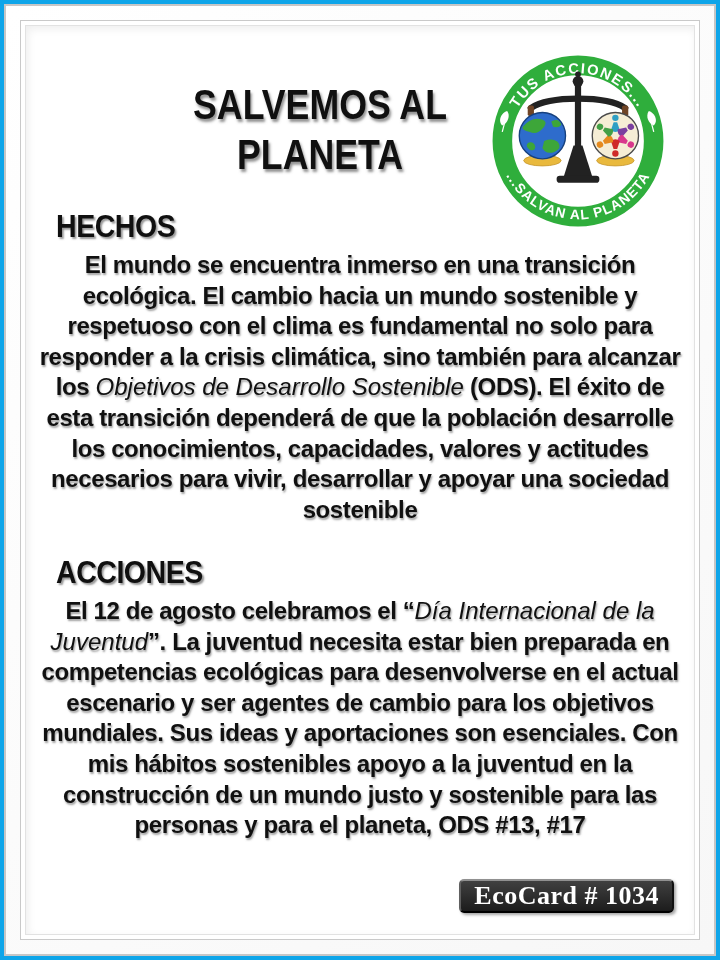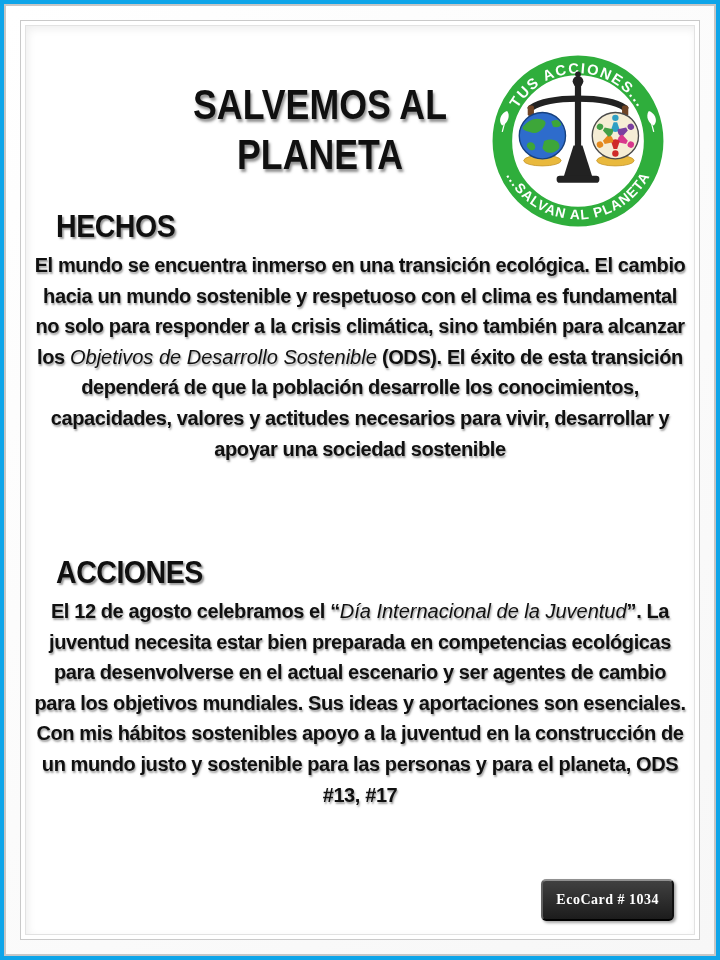--- a/index.html
+++ b/index.html
@@ -19,36 +19,36 @@
            transform:scaleX(.85); transform-origin:50% 0;
            text-shadow:2px 3px 3px rgba(110,110,110,.75); }
 
   .h { position:absolute; left:56px; color:#101010; font-weight:700; font-size:31px;
        letter-spacing:-.5px; transform:scaleX(.92); transform-origin:left top;
        text-shadow:2px 2px 2px rgba(110,110,110,.7); }
   .hechos-h   { top:209px; }
   .acciones-h { top:555px; }
 
   .body { position:absolute; left:34px; right:34px; text-align:center; color:#101010;
-          font-size:20px; line-height:30.6px; font-weight:700; letter-spacing:-.4px;
+          font-size:24px; line-height:30.6px; font-weight:700; letter-spacing:-.4px;
           text-shadow:1px 2px 2px rgba(120,120,120,.7); }
   .p1 { top:250px; }
   .p2 { top:596px;text-align:center; }
   .seg-b { font-weight:700; }
   .seg-i { font-style:italic; font-weight:400; letter-spacing:0; }
 
   .logo { position:absolute; left:489px; top:52px; width:178px; height:178px; }
 
-  .badge { position:absolute; top:879px; right:46px; height:42px; padding:0 13px;
+  .badge { position:absolute; top:879px; right:46px; height:34px; padding:0 13px;
            display:flex; align-items:center; justify-content:center;
            background:linear-gradient(180deg,#404040,#1c1c1c);
            border:2px solid; border-color:#909090 #101010 #000 #606060; border-radius:5px;
            box-shadow:2px 2px 3px rgba(0,0,0,.35);
            color:#fff; font-family:"Liberation Serif","DejaVu Serif",serif;
-           font-weight:700; font-size:14px; letter-spacing:.5px; }
+           font-weight:700; font-size:26px; letter-spacing:.5px; }
 </style>
 </head>
 <body>
 
 <div class="card">
 
   <div class="frame f1"></div>
   <div class="frame f2"></div>
   <div class="frame f3"></div>
 

